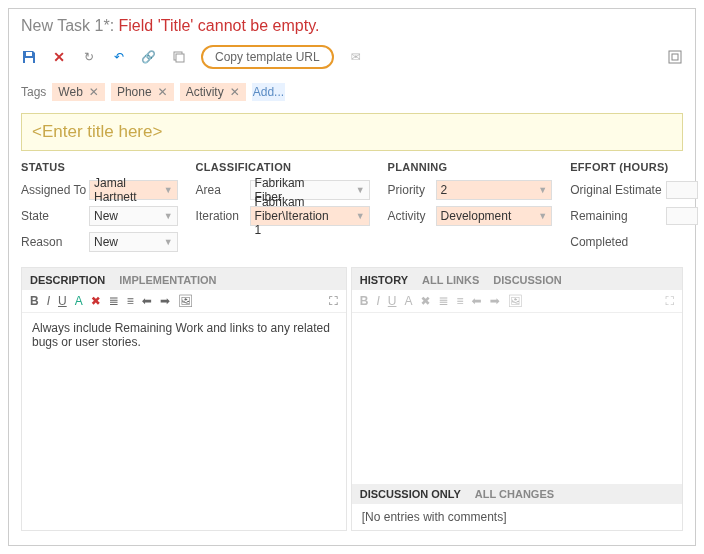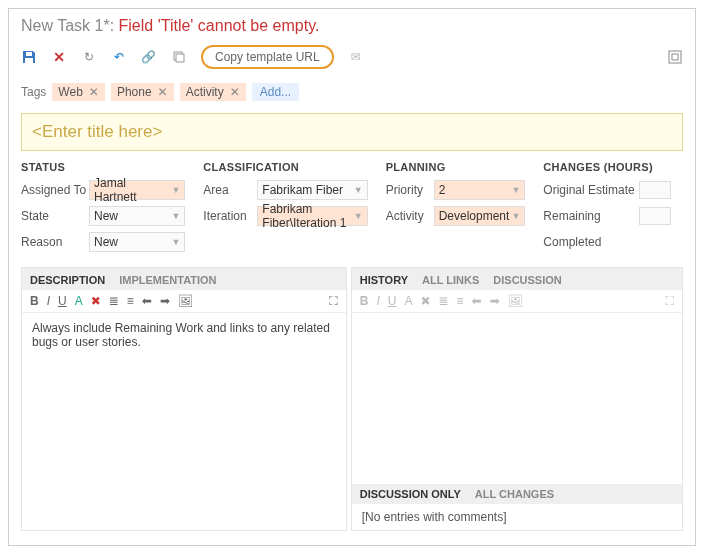--- a/index.html
+++ b/index.html
@@ -11,30 +11,30 @@
 .tool-icon { width: 16px; height: 16px; display: inline-flex; align-items: center; justify-content: center; color: #888; cursor: pointer; }
 .tool-icon.blue { color: #0078d4; }
 .tool-icon.red { color: #c33; font-weight: bold; font-size: 14px; }
 .tool-icon.disabled { color: #bbb; }
 .copy-template { border: 2px solid #e89a2b; border-radius: 12px; padding: 3px 12px; color: #666; font-size: 12px; cursor: pointer; }
 .fullscreen-btn { margin-left: auto; }
 .tags-row { padding: 4px 12px 8px 12px; display: flex; align-items: center; gap: 6px; }
 .tags-label { color: #777; }
 .tag { background: #ffe4d4; padding: 2px 6px; display: inline-flex; align-items: center; gap: 6px; color: #555; }
 .tag-x { color: #888; cursor: pointer; }
-.tag-add { background: #e8f2ff; color: #5b8cc4; padding: 2px 8px; cursor: pointer; }
+.tag-add { background: #e8f2ff; color: #5b8cc4; padding: 2px 1px; cursor: pointer; }
 .title-box { margin: 4px 12px 10px 12px; border: 1px solid #e0d99a; background: #fffde8; padding: 8px 10px; color: #c9a84a; font-size: 17px; }
 .fields { display: flex; padding: 0 12px; gap: 18px; }
 .col { flex: 1; }
 .col h4 { margin: 0 0 6px 0; font-size: 11px; font-weight: 700; color: #444; letter-spacing: .3px; }
 .frow { display: flex; align-items: center; margin-bottom: 4px; height: 22px; }
 .flabel { width: 68px; color: #555; font-size: 12px; }
 .flabel.wide { width: 96px; }
 .fval { flex: 1; display: flex; align-items: center; justify-content: space-between; border: 1px solid transparent; padding: 1px 4px; height: 20px; }
-.fval.combo { border-color: #ddd; background: #fafafa; }
+.fval.combo { border-color: #ddd; background: #fafafa; gap: 27px; }
 .fval.hl { background: #ffe4d4; }
 .chev { color: #aaa; font-size: 9px; cursor: pointer; }
 .tabs { display: flex; gap: 14px; padding: 6px 8px 4px 8px; background: #efefef; font-size: 11px; color: #888; font-weight: 600; }
 .tabs .active { color: #333; }
 .panes { display: flex; margin: 10px 12px 0 12px; gap: 4px; height: 264px; }
 .pane { flex: 1; display: flex; flex-direction: column; border: 1px solid #e5e5e5; }
 .pane.right { flex: 1.02; }
 .richbar { display: flex; align-items: center; gap: 8px; padding: 4px 8px; border-bottom: 1px solid #eee; font-size: 12px; color: #666; }
 .richbar.disabled { color: #bbb; }
 .richbar .u { text-decoration: underline; }
@@ -156,21 +156,21 @@
         </div>
       <div class="frow">
           <span class="flabel" style="width:48px">Activity</span>
           <span class="fval combo hl">
             <span>Development</span>
             <span class="chev">▼</span>
           </span>
         </div>
     </div>
     <div class="col" style="flex:0.85">
-      <h4>CHANGES (HOURS)</h4>
+      <h4>EFFORT (HOURS)</h4>
       <div class="frow">
           <span class="flabel wide">Original Estimate</span>
           <span class="mini-input"></span>
         </div>
       <div class="frow">
           <span class="flabel wide">Remaining</span>
           <span class="mini-input"></span>
         </div>
       <div class="frow">
           <span class="flabel wide">Completed</span>

